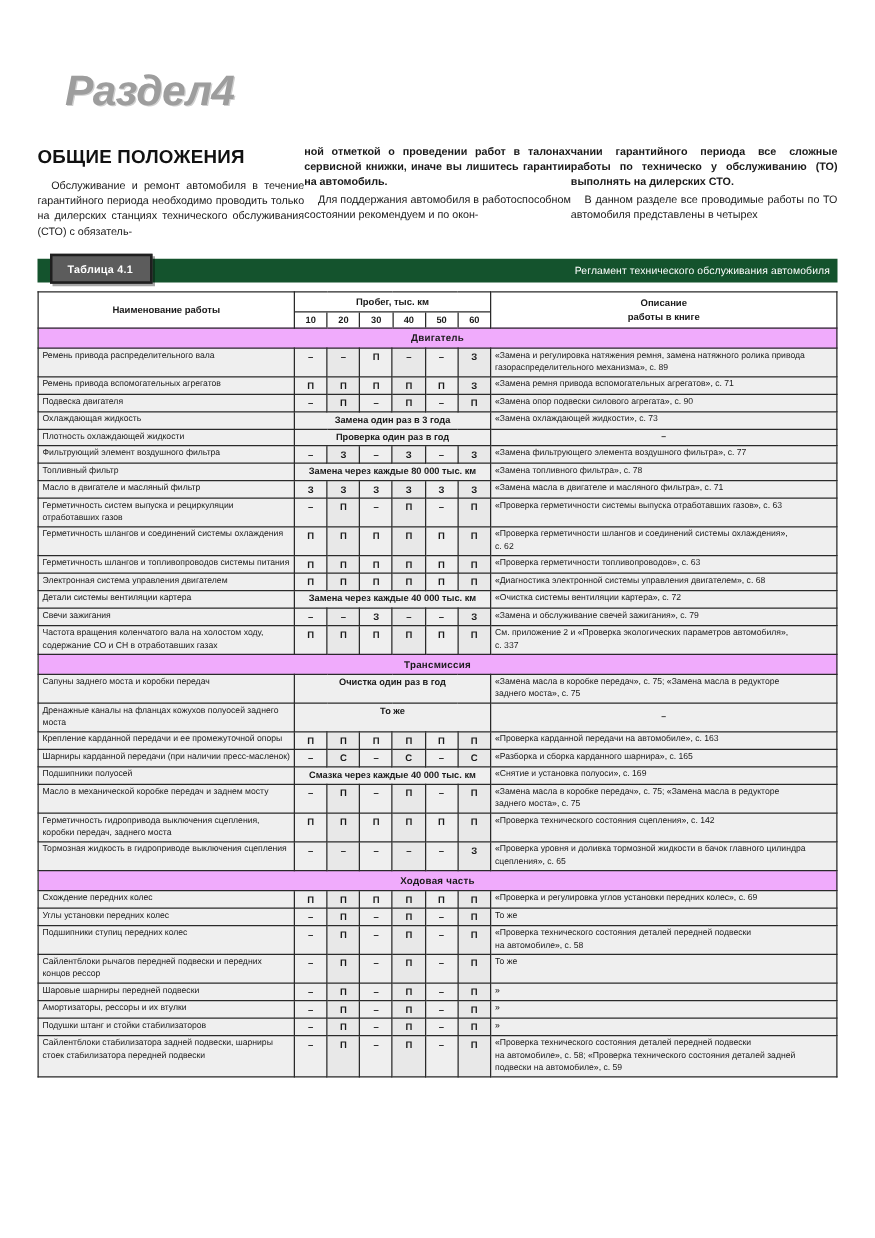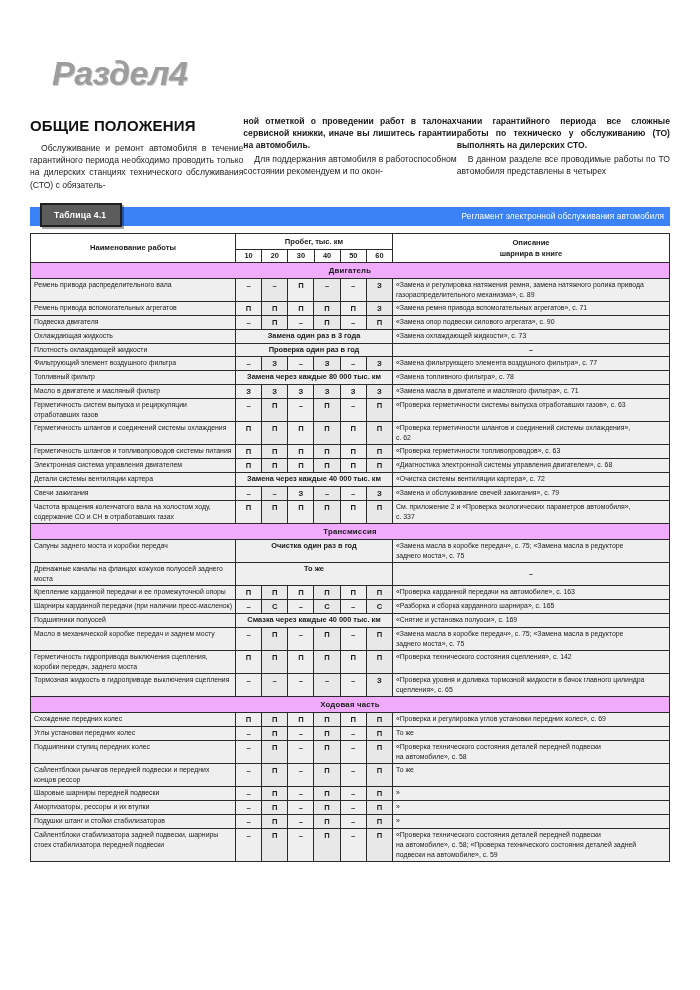--- a/index.html
+++ b/index.html
@@ -83,21 +83,21 @@
   .intro-col p {
     margin: 0 0 2px 0;
     text-indent: 11px;
   }
   .intro-col p.noindent { text-indent: 0; font-weight: bold; }
 
   
   .tablebar {
     margin-top: 14px;
     height: 19px;
-    background: #3b82f6;
+    background: #14532d;
     position: relative;
     display: flex;
     align-items: center;
     justify-content: flex-end;
   }
   .tablebar-right {
     color: #ffffff;
     font-size: 8.3px;
     padding-right: 6px;
     letter-spacing: 0.1px;
@@ -224,41 +224,41 @@
       <p>Для поддержания автомобиля в работоспособном состоянии рекомендуем и по окон-</p>
     </div>
     <div class="intro-col">
       <p class="noindent">чании гарантийного периода все сложные работы по техническо у обслуживанию (ТО) выполнять на дилерских СТО.</p>
       <p>В данном разделе все проводимые работы по ТО автомобиля представлены в четырех</p>
     </div>
   </div>
 
   <div class="tablebar">
     <div class="tablebar-tag">Таблица 4.1</div>
-    <div class="tablebar-right">Регламент электронной обслуживания автомобиля</div>
+    <div class="tablebar-right">Регламент технического обслуживания автомобиля</div>
   </div>
 
   <table class="reg">
     <thead>
       <tr>
         <th class="h-name">Наименование работы</th>
         <th class="h-mile" colspan="6">
           <div class="mile-title">Пробег, тыс. км</div>
           <div class="mile-ticks">
             <span>10</span>
             <span>20</span>
             <span>30</span>
             <span>40</span>
             <span>50</span>
             <span>60</span>
           </div>
         </th>
         <th class="h-desc">
           <span class="cellline">Описание</span>
-          <span class="cellline">шарнира в книге</span>
+          <span class="cellline">работы в книге</span>
         </th>
       </tr>
     </thead>
     <tbody id="reg-body">
         <tr class="section">
           <td colspan="8">Двигатель</td>
         </tr>
         <tr>
           <td class="name">Ремень привода распределительного вала</td>
           <td class="m">–</td>

